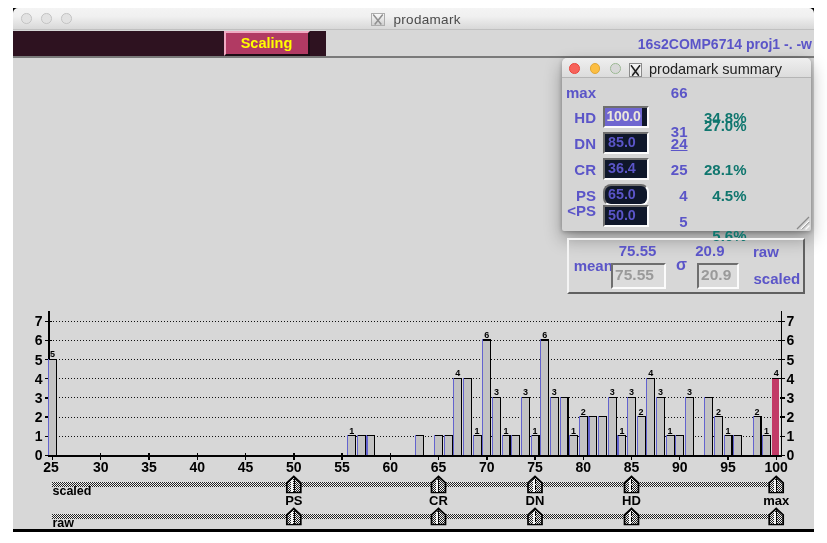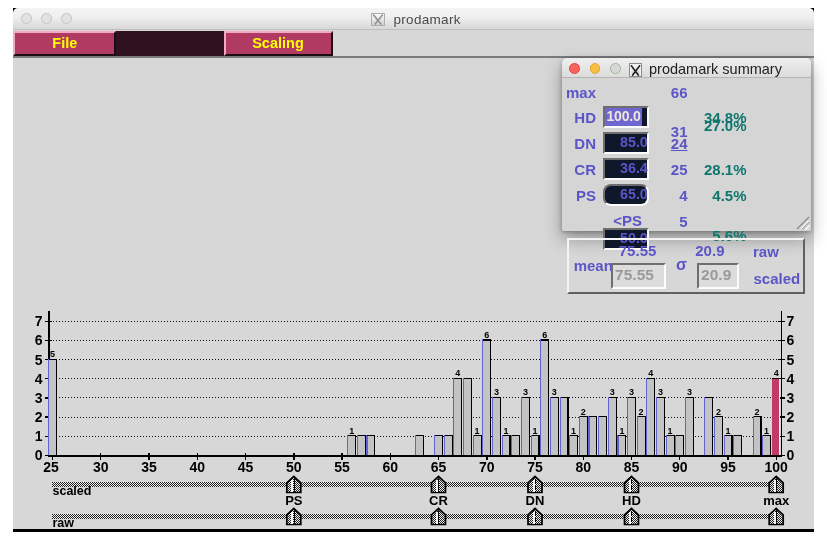--- a/index.html
+++ b/index.html
@@ -32,21 +32,21 @@
 #xic2 { position:absolute; left:66.5px; top:4.5px; width:13.5px; height:14px;
   background:linear-gradient(#fdfdfd,#c6c6c6); border:1px solid #8a8a8a;
   box-shadow:inset 0 0 0 1.5px #f2f2f2; text-align:center; }
 #xic2 svg { display:block; margin:1.5px auto 0; }
 #stitle { position:absolute; left:87px; top:3px; font-size:14.5px; font-weight:normal; color:#222; }
 .slab { position:absolute; left:0; width:34px; text-align:right; font-size:15px; color:#5b55c8; }
 .sbox { position:absolute; left:41px; width:46px; height:21.5px; background:#0f172a;
   border-top:2px solid #6e6e6e; border-left:2px solid #6e6e6e;
   border-bottom:2px solid #fbfbfb; border-right:2px solid #fbfbfb;
   font-size:14.3px; color:#5b55c8; line-height:17px;margin-top:24px; }
-.ival { padding-left:15px; }
+.ival { padding-left:3px; }
 .sel { display:inline-block; background:#6f66d0; color:#ece7da; padding-left:1.5px; width:36.5px; height:17.5px; font-size:14px; letter-spacing:-0.2px; }
 .scnt { position:absolute; left:76px; width:49.5px; text-align:right; font-size:15px; color:#5b55c8; }
 .spct { position:absolute; left:124px; width:60.5px; text-align:right; font-size:15px; color:#0f766e; }
 #meanbox { position:absolute; left:5.1px; top:179.8px; width:237.5px; height:56.6px;
   border-top:2px solid #f4f4f4; border-left:2px solid #f4f4f4;
   border-bottom:2px solid #606060; border-right:2px solid #606060; }
 #meanbox div { position:absolute; color:#5b55c8; font-size:15px; }
 .minp { background:#dcdcdc; border-top:2px solid #6e6e6e; border-left:2px solid #6e6e6e;
   border-bottom:2px solid #fbfbfb; border-right:2px solid #fbfbfb;
   color:#9a9a9a !important; font-size:15.5px !important; font-weight:bold; padding-left:2.5px; line-height:20px; }
@@ -64,22 +64,22 @@
    <div class="circ" style="left:48.2px;"></div>
  </div>
  <div id="xic1">
       <svg width="12" height="11">
         <path d="M1.2 0.5 L9.3 10.5 M10.8 0.5 L2.7 10.5" stroke="#8f8f8f" stroke-width="1.5" fill="none"></path>
       </svg>
     </div>
     <div id="mtitle">prodamark</div>
  <div id="menubar">
    <div id="mstrip"></div>
-   <div class="mbtn" style="left:0.2px; width:103.3px;">File</div>
-   <div class="mbtn" style="left:210.5px; width:109px;">Scaling</div>
+   <div class="mbtn" style="left:210.5px; width:86px;">Scaling</div>
+   <div id="hdrtxt">16s2COMP6714 proj1 -. -w</div>
  </div>
  <div id="botline"></div>
 </div>
 <svg width="827" height="543" viewBox="0 0 827 543" style="position:absolute;left:0;top:0;" shape-rendering="crispEdges">
     <defs>
       <pattern id="st" width="2" height="2" patternUnits="userSpaceOnUse">
         <rect width="2" height="2" fill="#f0f0f0"></rect>
         <rect x="0" y="0" width="1" height="1" fill="#222"></rect>
         <rect x="1" y="1" width="1" height="1" fill="#222"></rect>
       </pattern>
@@ -400,24 +400,24 @@
     <div class="spct" style="top:50.8px;">34.8%</div>
     <div class="slab" style="top:76.9px;">DN</div>
     <div class="sbox" style="top:76.1px;"><span class="ival">36.4</span></div>
     <div class="scnt" style="top:76.9px;text-decoration:underline;">24</div>
     <div class="spct" style="top:59px;">27.0%</div>
     <div class="slab" style="top:102.9px;">CR</div>
     <div class="sbox" style="top:102.2px;border-radius:8px;"><span class="ival">65.0</span></div>
     <div class="scnt" style="top:102.9px;">25</div>
     <div class="spct" style="top:102.9px;">28.1%</div>
     <div class="slab" style="top:129.0px;">PS</div>
-    <div class="sbox" style="top:146px;"><span class="ival">50.0</span></div>
+    <div class="sbox" style="top:123px;"><span class="ival">50.0</span></div>
     <div class="scnt" style="top:129.0px;">4</div>
     <div class="spct" style="top:129.0px;">4.5%</div>
-    <div class="slab" style="top:154px;margin-left:46px;">&lt;PS</div>
+    <div class="slab" style="top:144px;">&lt;PS</div>
     <div class="scnt" style="top:155.0px;">5</div>
     <div class="spct" style="top:169px;">5.6%</div>
  <div id="meanbox">
    <div style="left:49.7px; top:2.5px;">75.55</div>
    <div style="left:126.2px; top:2.5px;">20.9</div>
    <div style="left:183.9px; top:3px;">raw</div>
    <div style="left:4.6px; top:16.9px;">mean</div>
    <div class="minp" style="left:41.5px; top:23.3px; width:55px; height:25.5px;">75.55</div>
    <div style="left:107px; top:16.5px; font-size:16px;">σ</div>
    <div class="minp" style="left:127.5px; top:23.3px; width:42px; height:25.5px;">20.9</div>

